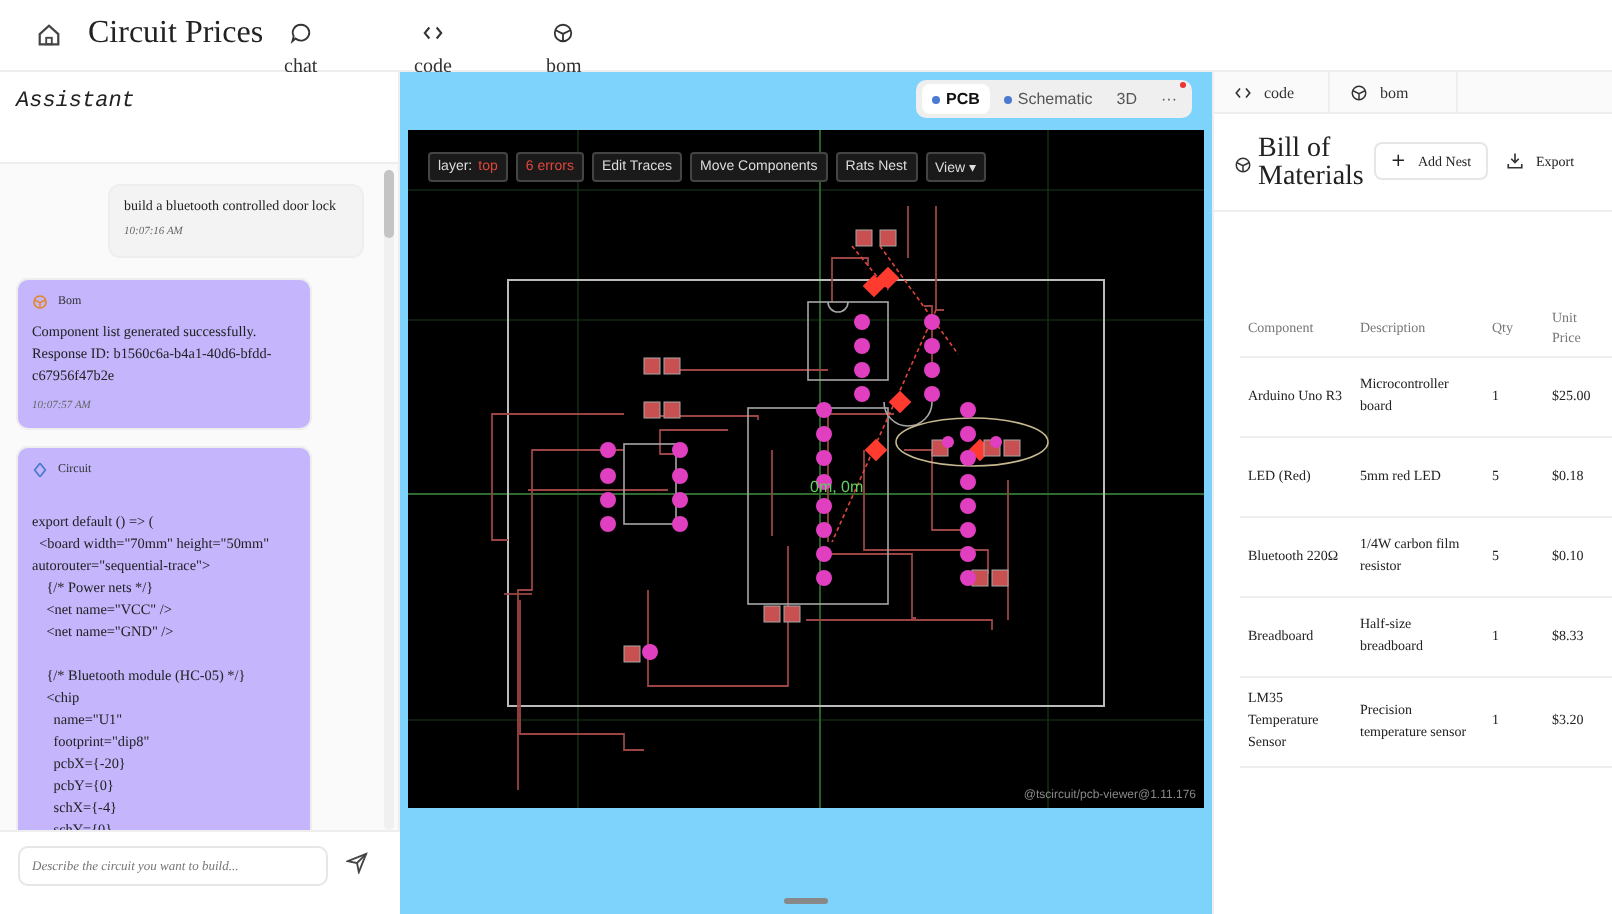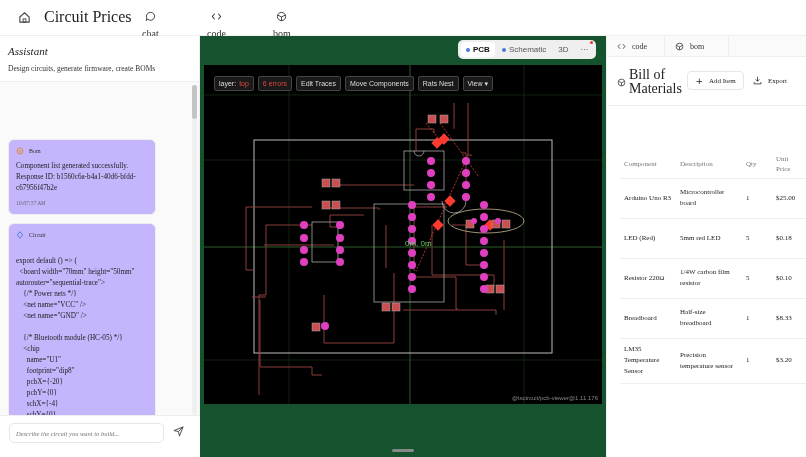--- a/index.html
+++ b/index.html
@@ -10,39 +10,39 @@
     .topbar { position: absolute; left: 0; top: 0; width: 806px; height: 36px; border-bottom: 1px solid #eee; display: flex; align-items: center; background: #fff; }
     .home-icon { position: absolute; left: 18px; top: 11px; width: 13px; height: 13px; }
     .app-title { position: absolute; left: 44px; top: 8px; font-family: "Liberation Serif", serif; font-size: 16px; color: #222; }
     .nav-tab { position: absolute; top: 11px; display: flex; align-items: center; gap: 6px; font-family: "Liberation Serif", serif; font-size: 10px; color: #333; flex-direction: column; }
     .nav-tab .ico { width: 11px; height: 11px; display: inline-block; }
     .nav-tab .grip { color: #bbb; font-size: 9px; margin-left: 6px; letter-spacing: -1px; font-family: "DejaVu Sans", sans-serif; }
 
     
     .left { position: absolute; left: 0; top: 36px; width: 200px; height: 421px; background: #fafafa; border-right: 1px solid #eee; }
     .left-head { height: 46px; background: #fff; border-bottom: 1px solid #eee; padding: 9px 8px 0; }
-    .left-head .title { font-family: Liberation Serif, serif; font-style: italic; font-size: 11px; color: #222; }
+    .left-head .title { font-family: Liberation Mono, monospace; font-style: italic; font-size: 11px; color: #222; }
     .left-head .sub { font-family: "Liberation Serif", serif; font-size: 7.5px; color: #333; margin-top: 7px; }
     .chat-scroll { position: absolute; top: 47px; left: 0; width: 200px; height: 332px; overflow: hidden; }
     .scrollbar { position: absolute; left: 192px; top: 2px; width: 5px; height: 330px; background: #f0f0f0; border-radius: 3px; }
     .scrollbar .thumb { position: absolute; left: 0; top: 0; width: 5px; height: 34px; background: #c4c4c4; border-radius: 3px; }
     .msg-user { position: absolute; left: 54px; top: 9px; width: 128px; height: 37px; background: #f3f3f3; border: 1px solid #eee; border-radius: 6px; padding: 6px 7px; }
     .msg-user .text { font-size: 7px; color: #222; font-family: "Liberation Serif", serif; }
     .msg-time { font-family: "Liberation Serif", serif; font-style: italic; font-size: 5.5px; color: #666; margin-top: 6px; }
     .msg-card { position: absolute; left: 8px; width: 148px; background: #c4b5fd; border: 1px solid #eee; border-radius: 6px; padding: 7px 7px; }
     .msg-card .hdr { display: flex; align-items: center; gap: 5px; font-family: "Liberation Serif", serif; font-size: 6px; color: #333; }
     .msg-card .hdr .ico { width: 8px; height: 8px; }
     .msg-card .body { font-family: "Liberation Serif", serif; font-size: 7.2px; color: #222; line-height: 11px; margin-top: 6px; white-space: pre-wrap; word-break: break-word; }
     .code-body { font-family: "Liberation Serif", serif; font-size: 7.2px; color: #222; line-height: 11px; margin-top: 17px; white-space: pre; }
     .input-area { position: absolute; left: 0; top: 379px; width: 200px; height: 42px; background: #fff; border-top: 1px solid #eee; }
     .chat-input { position: absolute; left: 9px; top: 7px; width: 155px; height: 20px; border: 1px solid #e6e6e6; border-radius: 5px; background: #fff; font-family: "Liberation Serif", serif; font-style: italic; font-size: 6.5px; color: #888; padding: 0 6px; outline: none; }
     .send-icon { position: absolute; left: 173px; top: 10px; width: 11px; height: 11px; }
 
     
-    .center { position: absolute; left: 200px; top: 36px; width: 406px; height: 421px; background: #14532d; }
+    .center { position: absolute; left: 200px; top: 36px; width: 406px; height: 421px; background: #7dd3fc; }
     .view-tabs { position: absolute; left: 258px; top: 4px; height: 19px; background: #efefef; border-radius: 5px; display: flex; align-items: center; padding: 0 3px; gap: 2px; font-family: "Liberation Sans", sans-serif; font-size: 8px; color: #555; }
     .view-tab { height: 15px; padding: 0 5px; display: flex; align-items: center; gap: 3px; border-radius: 4px; }
     .view-tab.active { background: #fff; color: #111; font-weight: bold; }
     .dot { width: 4px; height: 4px; border-radius: 50%; background: #4a7bd0; display: inline-block; }
     .more { position: relative; }
     .more .badge { position: absolute; right: 0px; top: -1px; width: 3px; height: 3px; border-radius: 50%; background: #e33; }
     .pcb { position: absolute; left: 4px; top: 29px; width: 398px; height: 339px; background: #000; overflow: hidden; }
     .pcb svg { position: absolute; left: 0; top: 0; }
     .toolbar { position: absolute; left: 10px; top: 11px; display: flex; gap: 4px; font-family: "Liberation Sans", sans-serif; font-size: 7px; }
     .tbtn { height: 15px; padding: 0 4px; display: flex; align-items: center; background: #1a1a1a; border: 1px solid #444; border-radius: 2px; color: #ddd; }
@@ -100,23 +100,26 @@
         <path d="M2 4.5 L6 6.5 L10 4.5 M6 6.5 V10.5" fill="none" stroke="#333" stroke-width="1"></path>
       </svg>
     <span>bom</span>
     <span class="grip">⠿</span>
   </div>
 </div>
 
 <div class="left">
   <div class="left-head">
     <div class="title">Assistant</div>
-    <div class="sub">Design circuits, generate firmware, create BOMs</div>
   </div>
   <div class="chat-scroll">
+    <div class="msg-user">
+      <div class="text">build a bluetooth controlled door lock</div>
+      <div class="msg-time">10:07:16 AM</div>
+    </div>
     <div class="msg-card" style="top:56px;height:76px">
       <div class="hdr">
         <svg class="ico" viewBox="0 0 12 12">
             <circle cx="6" cy="6" r="4.5" fill="none" stroke="#e08a2a" stroke-width="1.3"></circle>
             <path d="M2 4.5 L6 6.5 L10 4.5 M6 6.5 V10.5" fill="none" stroke="#e08a2a" stroke-width="1.2"></path>
           </svg>
         <span>Bom</span>
       </div>
       <div class="body">Component list generated successfully. Response ID: b1560c6a-b4a1-40d6-bfdd-c67956f47b2e</div>
       <div class="msg-time">10:07:57 AM</div>
@@ -329,21 +332,21 @@
   </div>
 
   <div class="bom-head">
     <svg class="bom-icon" viewBox="0 0 12 12">
         <circle cx="6" cy="6" r="4.5" fill="none" stroke="#333" stroke-width="1"></circle>
         <path d="M2 4.5 L6 6.5 L10 4.5 M6 6.5 V10.5" fill="none" stroke="#333" stroke-width="1"></path>
       </svg>
     <div class="bom-title">Bill of Materials</div>
     <div class="add-btn">
       <span style="font-family:'DejaVu Sans',sans-serif;font-size:9px">+</span>
-      <span>Add Item</span>
+      <span>Add Nest</span>
     </div>
     <div class="export-btn">
       <svg width="9" height="9" viewBox="0 0 12 12">
           <path d="M6 1 V7 M3.5 4.5 L6 7 L8.5 4.5 M1.5 8 V10.5 H10.5 V8" fill="none" stroke="#333" stroke-width="1.1"></path>
         </svg>
       <span>Export</span>
     </div>
   </div>
 
   <table class="bom">
@@ -362,21 +365,21 @@
         <td>1</td>
         <td>$25.00</td>
       </tr>
       <tr>
         <td>LED (Red)</td>
         <td>5mm red LED</td>
         <td>5</td>
         <td>$0.18</td>
       </tr>
       <tr>
-        <td>Resistor 220Ω</td>
+        <td>Bluetooth 220Ω</td>
         <td>1/4W carbon film resistor</td>
         <td>5</td>
         <td>$0.10</td>
       </tr>
       <tr>
         <td>Breadboard</td>
         <td>Half-size breadboard</td>
         <td>1</td>
         <td>$8.33</td>
       </tr>

